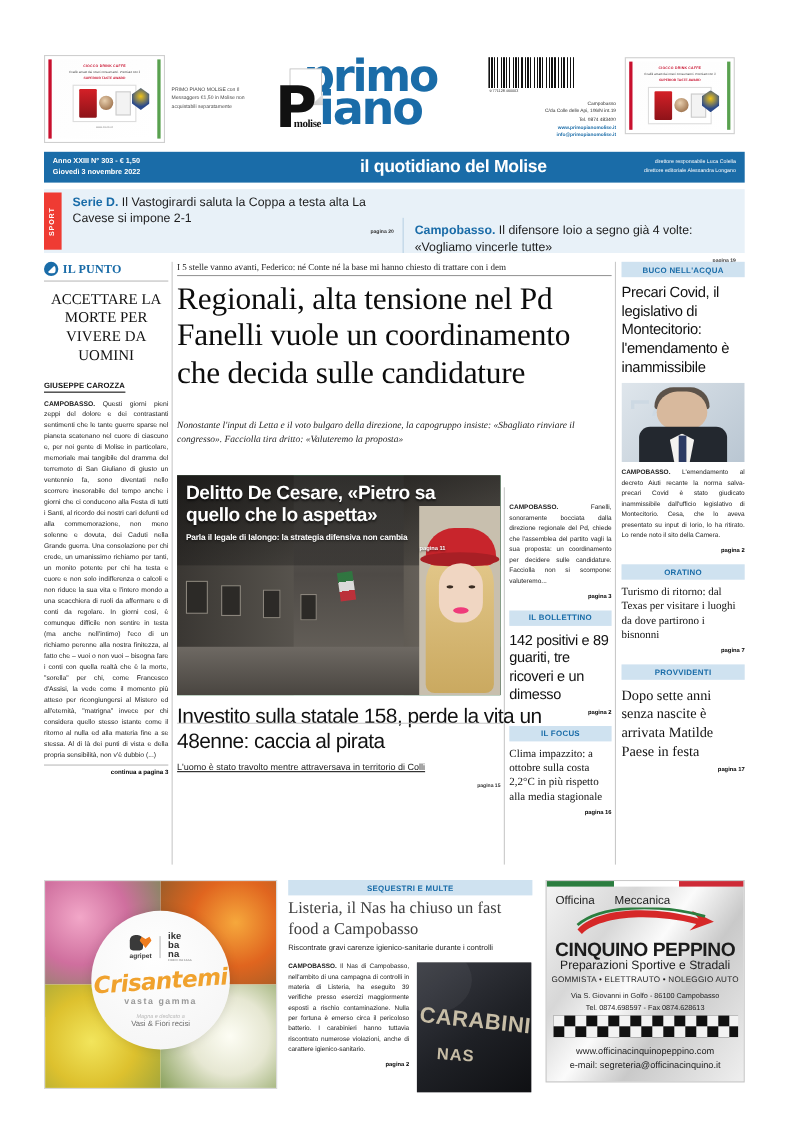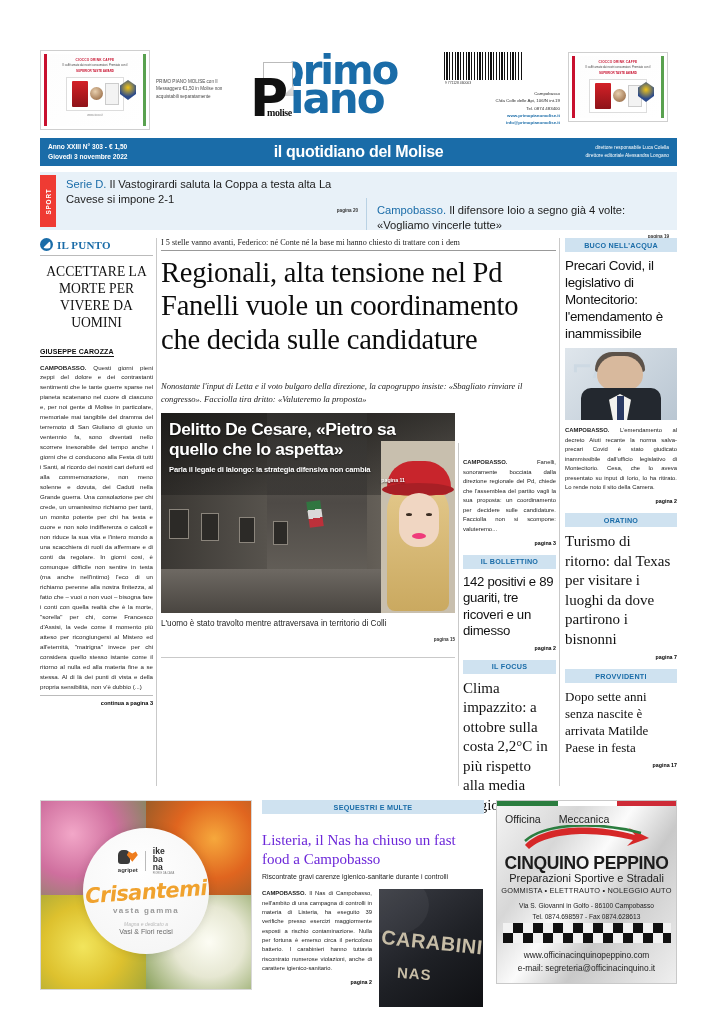--- a/index.html
+++ b/index.html
@@ -100,21 +100,21 @@
     width: 100px; height: 70px; border:1px solid #cfcfcf; flex:none; position:relative;
     overflow:hidden;
   }
 
   
   .bluebar {
     position:absolute; left:40px; top:138px; width:637px; height:28px;
     background:#1a6ca8; color:#fff; display:flex; align-items:center;
   }
   .bb-left { width:180px; padding-left:8px; font-size:6.6px; line-height:1.55; font-weight:bold; }
-  .bb-center { flex:1; text-align:center; font-size:16px; font-weight:bold; letter-spacing:-.3px;}
+  .bb-center { flex:1; text-align:right; font-size:16px; font-weight:bold; letter-spacing:-.3px;}
   .bb-right { width:180px; text-align:right; padding-right:8px; font-size:4.8px; line-height:1.6;}
 
   
   .sport-strip {
     position:absolute; left:40px; top:172px; width:637px; height:58px;
     background:#e8f1f8; display:flex; align-items:stretch;
   }
   .sport-tab {
     width:16px; background:#ef3b33; color:#fff; display:flex;
     align-items:center; justify-content:center; flex:none; margin:3px 0;
@@ -122,21 +122,21 @@
   .sport-tab span {
     transform: rotate(-90deg); font-size:6.4px; font-weight:bold; letter-spacing:.8px;
     white-space:nowrap;
   }
   .sport-items { flex:1; display:flex; }
   .sport-item {
     flex:1; padding:5px 8px 2px 10px; position:relative;
     font-size:11.2px; line-height:1.34; color:#1c1c1c;
   }
   .sport-item + .sport-item { border-left:1px solid #b9d2e4;margin-top:26px; }
-  .sport-item b { color:#1a6ca8; font-weight:normal; }
+  .sport-item b { color:#1a6ca8; font-weight:bold; }
   .pagref { font-size:4.6px; font-weight:bold; color:#333; text-align:right; margin-top:1px;}
 
   
   .body-area { position:absolute; left:40px; top:238px; width:637px; height:760px; }
 
   .col-left { position:absolute; left:0; top:0; width:113px; height:548px; }
   .vrule { position:absolute; width:1px; background:#c9c9c9; }
 
   .ilpunto {
     display:flex; align-items:center; gap:4px; padding-bottom:4px;
@@ -179,21 +179,21 @@
   .mainhead {
     font-family:"Liberation Serif", serif; font-size:28.5px; line-height:1.17;
     color:#0c0c0c; letter-spacing:-.2px; margin-bottom:24px;
   }
   .subhead {
     font-family:"Liberation Serif", serif; font-style:italic; font-size:8.6px;
     line-height:1.52; color:#1c1c1c; padding-bottom:6px;
   }
 
   .photo-block {
-    position:relative; width:294px; height:200px; overflow:hidden; margin-top:1px;
+    position:relative; width:294px; height:200px; overflow:hidden; margin-top:20px;
     background:#15803d;
   }
   .street-photo { position:absolute; inset:0; }
   .sp-sky { position:absolute; left:0; top:0; width:100%; height:100%;
             background:linear-gradient(180deg,#6d6a64 0%,#4e4a46 45%,#6f6a62 100%); }
   .sp-bldL{position:absolute;left:0;top:0;width:36%;height:100%;
            background:linear-gradient(90deg,#3a3733,#57534d);}
   .sp-bldR{position:absolute;right:0;top:0;width:30%;height:100%;
            background:linear-gradient(270deg,#7d776e,#605b54);}
   .sp-win{position:absolute;background:#2c2a27;border:1px solid #8b857c;}
@@ -233,39 +233,39 @@
   .pt-face{position:absolute;left:18px;top:52px;width:40px;height:54px;
            background:#f0d6c2;border-radius:20px 20px 18px 18px;}
   .pt-eye{position:absolute;width:6px;height:3px;background:#3a2c22;border-radius:50%;top:72px;}
   .pt-lip{position:absolute;left:31px;top:92px;width:14px;height:6px;
           background:#ef3b7a;border-radius:50%;}
 
   .mid-head2 {
     font-size:19px; line-height:1.2; font-weight:normal; color:#111;
     letter-spacing:-.5px; margin-top:9px;
   }
-  .mid-sub2 { font-size:8.2px; line-height:1.5; color:#1d1d1d; margin-top:5px;}
+  .mid-sub2 { font-size:8.2px; line-height:1.5; color:#1d1d1d; margin-top:5px;text-decoration:underline;}
 
   .col-r2 { position:absolute; left:423px; top:220px; width:93px; }
   .bodytext {
     font-size:5.9px; line-height:1.62; text-align:justify; color:#222;
   }
   .bodytext b { font-weight:bold; }
   .pag-r { font-size:5.3px; font-weight:bold; text-align:right; margin-top:5px;}
 
   .boxlabel {
     background:#cfe2f0; color:#1a6ca8; font-size:7.2px; font-weight:bold;
     text-align:center; padding:2.5px 0; letter-spacing:.25px;
   }
   .box-h-sans {
     font-size:13.2px; line-height:1.25; color:#111; letter-spacing:-.3px;
     margin-top:5px;
   }
   .box-h-serif {
-    font-family:"Liberation Serif", serif; font-size:15px; line-height:1.3;
+    font-family:"Liberation Serif", serif; font-size:10px; line-height:1.3;
     color:#111; margin-top:5px;
   }
   .box-h-serif-lg {
     font-family:"Liberation Serif", serif; font-size:13px; line-height:1.32;
     color:#111; margin-top:5px;
   }
 
   .col-right { position:absolute; left:525px; top:0; width:112px; }
   .rt-head {
     font-size:13.4px; line-height:1.27; color:#111; margin-top:5px; letter-spacing:-.3px;
@@ -313,21 +313,21 @@
   .ikebana-sub{font-size:2.6px;color:#777;margin-top:1px;}
   .fl-title{font-size:21px;font-weight:bold;color:#f0a22e;font-style:italic;
             letter-spacing:-.6px;transform:rotate(-4deg);
             font-family:"DejaVu Sans",sans-serif;}
   .fl-sub{font-size:8px;font-weight:bold;color:#9a9a9a;letter-spacing:1.4px;margin-top:2px;}
   .fl-script{font-size:5px;color:#b9b9b9;font-style:italic;margin-top:6px;}
   .fl-foot{font-size:7px;color:#6a6a6a;margin-top:1px;}
 
   .listeria { position:absolute; left:222px; top:0; width:222px; }
   .list-h { font-family:"Liberation Serif", serif; font-size:15px; line-height:1.24;
-            color:#6d28d9; margin-top:17px;}
+            color:#404040; margin-top:3px;}
   .list-sub{ font-size:6.9px; color:#222; margin-top:5px; padding-bottom:5px;}
   .list-row{ display:flex; gap:7px; margin-top:4px;}
   .list-txt{ width:110px; font-size:5.85px; line-height:1.6; text-align:justify; color:#222;}
   .list-txt b{font-weight:bold;}
   .carab-photo{ width:104px; height:118px; position:relative; overflow:hidden;
                 background:#1b1c21;}
   .cb-jacket{position:absolute;inset:0;
     background:linear-gradient(145deg,#3a3c44 0%,#1e2025 55%,#0f1013 100%);}
   .cb-txt1{position:absolute;left:2px;top:44px;font-size:20px;font-weight:bold;
     color:#c7bda6;letter-spacing:.5px;transform:rotate(6deg);white-space:nowrap;}
@@ -497,20 +497,21 @@
           <div class="pt-eye" style="left:25px;"></div>
           <div class="pt-eye" style="left:45px;"></div>
           <div class="pt-lip"></div>
         </div>
         <div class="photo-head">Delitto De Cesare, «Pietro sa quello che lo aspetta»</div>
         <div class="photo-sub">Parla il legale di Ialongo: la strategia difensiva non cambia</div>
         <div class="photo-pag">pagina 11</div>
       </div>
 
       <div class="hrule" style="left:0;top:419px;width:294px;height:1px;"></div>
+      <div class="mid-head2">Investito sulla statale 158, perde la vita un 48enne: caccia al pirata</div>
       <div class="mid-sub2">L'uomo è stato travolto mentre attraversava in territorio di Colli</div>
       <div class="pagref" style="width:294px;margin-top:7px;">pagina 15</div>
     </div>
 
     <div class="col-r2">
       <div class="bodytext"><b>CAMPOBASSO.</b><span> Fanelli, sonoramente bocciata dalla direzione regionale del Pd, chiede che l'assemblea del partito vagli la sua proposta: un coordinamento per decidere sulle candidature. Facciolla non si scompone: valuteremo...</span></div>
       <div class="pag-r">pagina 3</div>
 
       <div style="margin-top:9px">
         <div class="boxlabel">IL BOLLETTINO</div>

